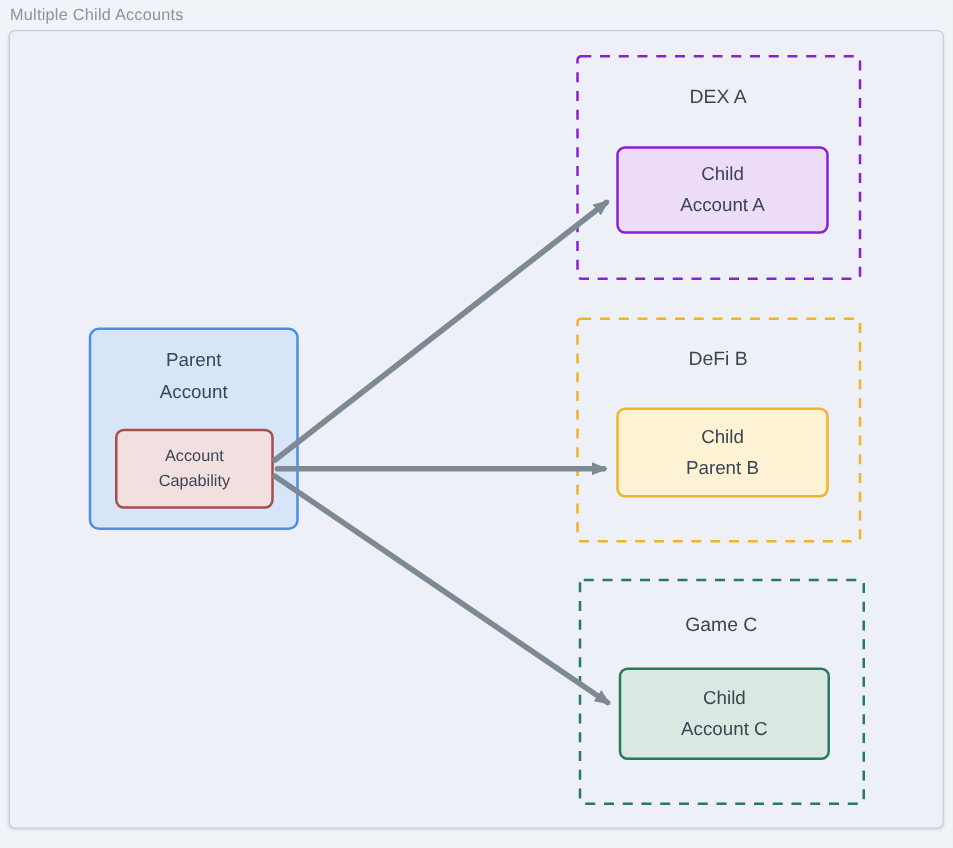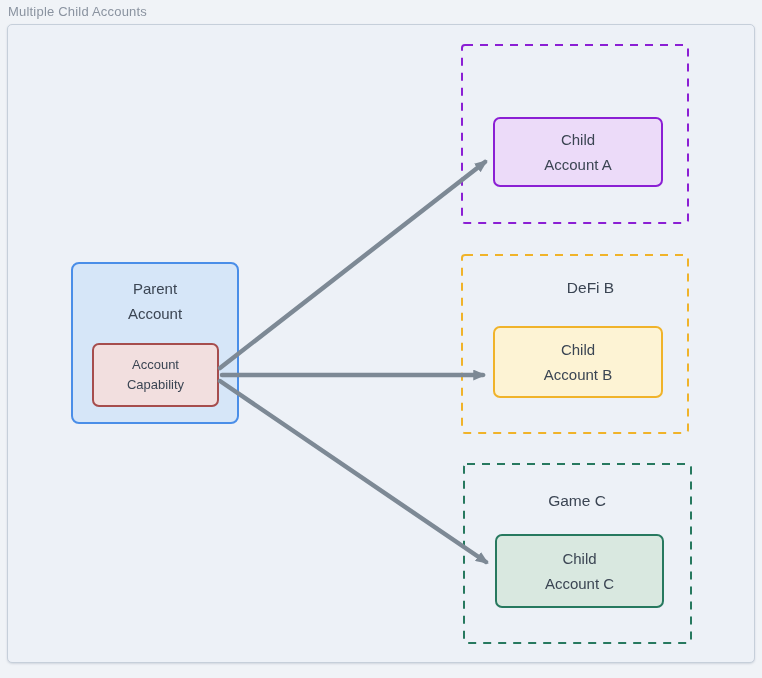--- a/index.html
+++ b/index.html
@@ -56,21 +56,21 @@
     border-style:solid;border-width:2px;border-radius:7px;
   }
   .child-a{left:485px;top:92px;width:170px;height:70px;background:var(--dex-a-fill);border-color:var(--dex-a-accent);}
   .child-b{left:485px;top:301px;width:170px;height:72px;background:var(--defi-b-fill);border-color:var(--defi-b-accent);}
   .child-c{left:487px;top:509px;width:169px;height:74px;background:var(--game-c-fill);border-color:var(--game-c-accent);}
   .group-label{
     position:absolute;text-align:center;font-size:15.5px;font-weight:500;
     color:var(--node-text);z-index:1;
   }
   .glabel-a{left:453px;top:44px;width:227px;}
-  .glabel-b{left:453px;top:254px;width:227px;padding-left:16px;}
+  .glabel-b{left:453px;top:254px;width:227px;}
   .glabel-c{left:455px;top:467px;width:228px;}
   .boundary{fill:none;stroke-width:2;stroke-dasharray:8 7;}
   .boundary-a{stroke:var(--dex-a-accent);}
   .boundary-b{stroke:var(--defi-b-accent);}
   .boundary-c{stroke:var(--game-c-accent);}
   .arrow{stroke:var(--arrow);stroke-width:4.5;stroke-linecap:round;}
   .arrow-head{fill:var(--arrow);}
 </style>
 </head>
 <body>
@@ -101,29 +101,30 @@
       <div class="parent-label">
         <span>Parent</span>
         <span>Account</span>
       </div>
       <div class="capability-box">
         <span>Account</span>
         <span>Capability</span>
       </div>
     </div>
 
+    <div class="group-label glabel-a">DEX A</div>
     <div class="node child-box child-a">
       <span>Child</span>
       <span>Account A</span>
     </div>
 
     <div class="group-label glabel-b">DeFi B</div>
     <div class="node child-box child-b">
       <span>Child</span>
-      <span>Account B</span>
+      <span>Parent B</span>
     </div>
 
     <div class="group-label glabel-c">Game C</div>
     <div class="node child-box child-c">
       <span>Child</span>
       <span>Account C</span>
     </div>
 
   </div>
 </div>

